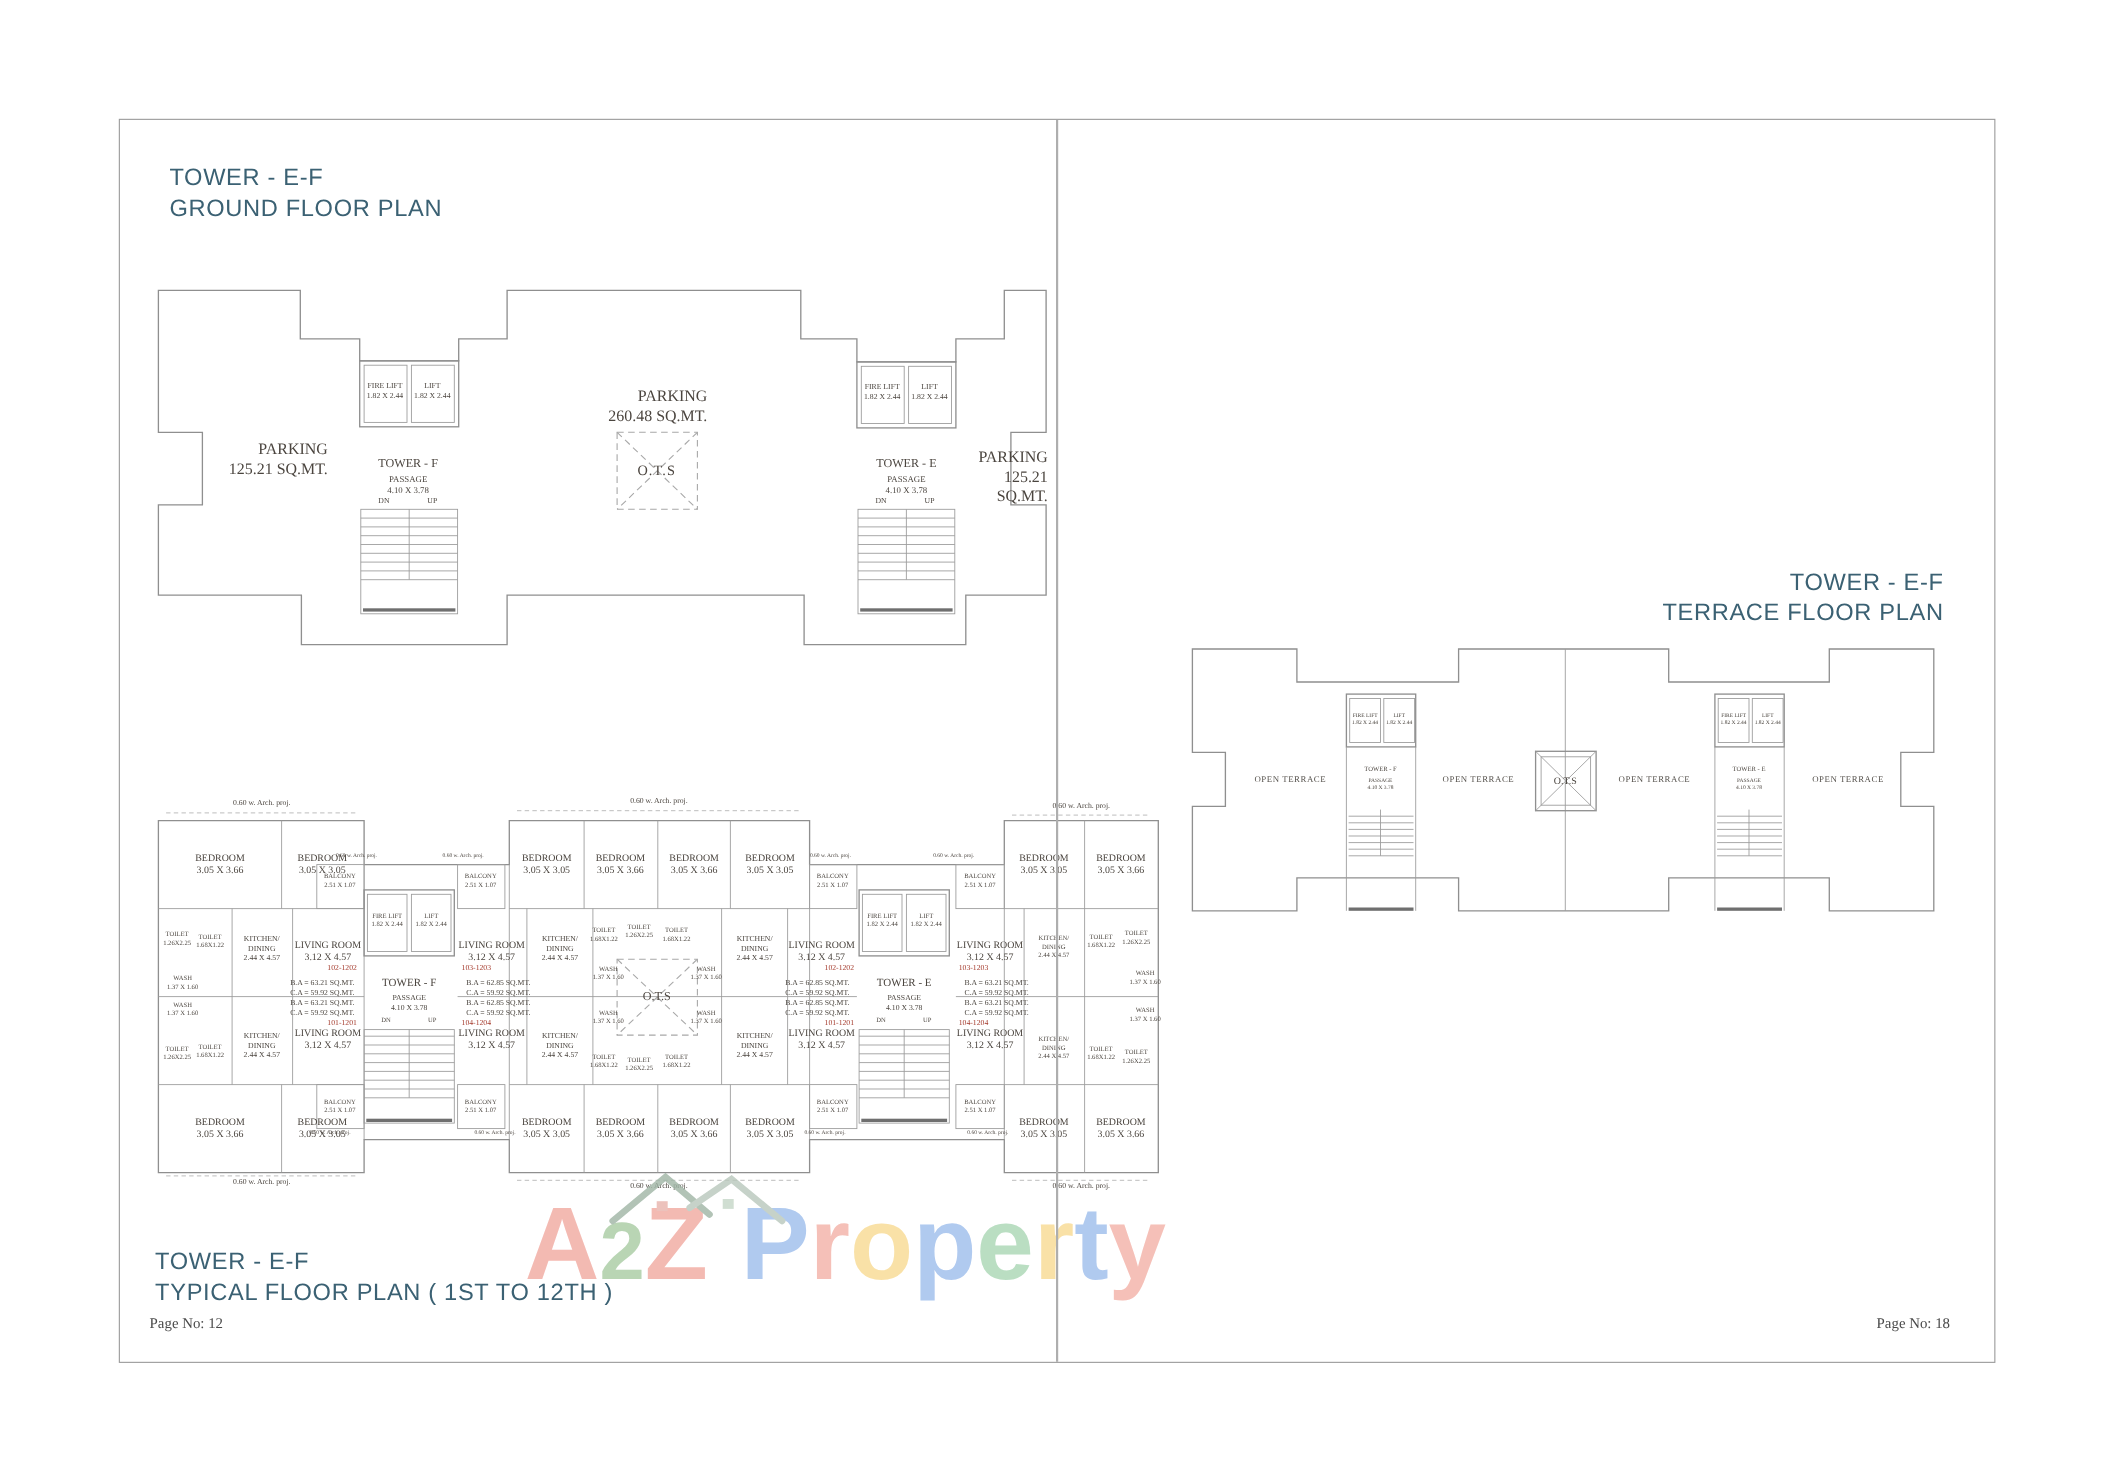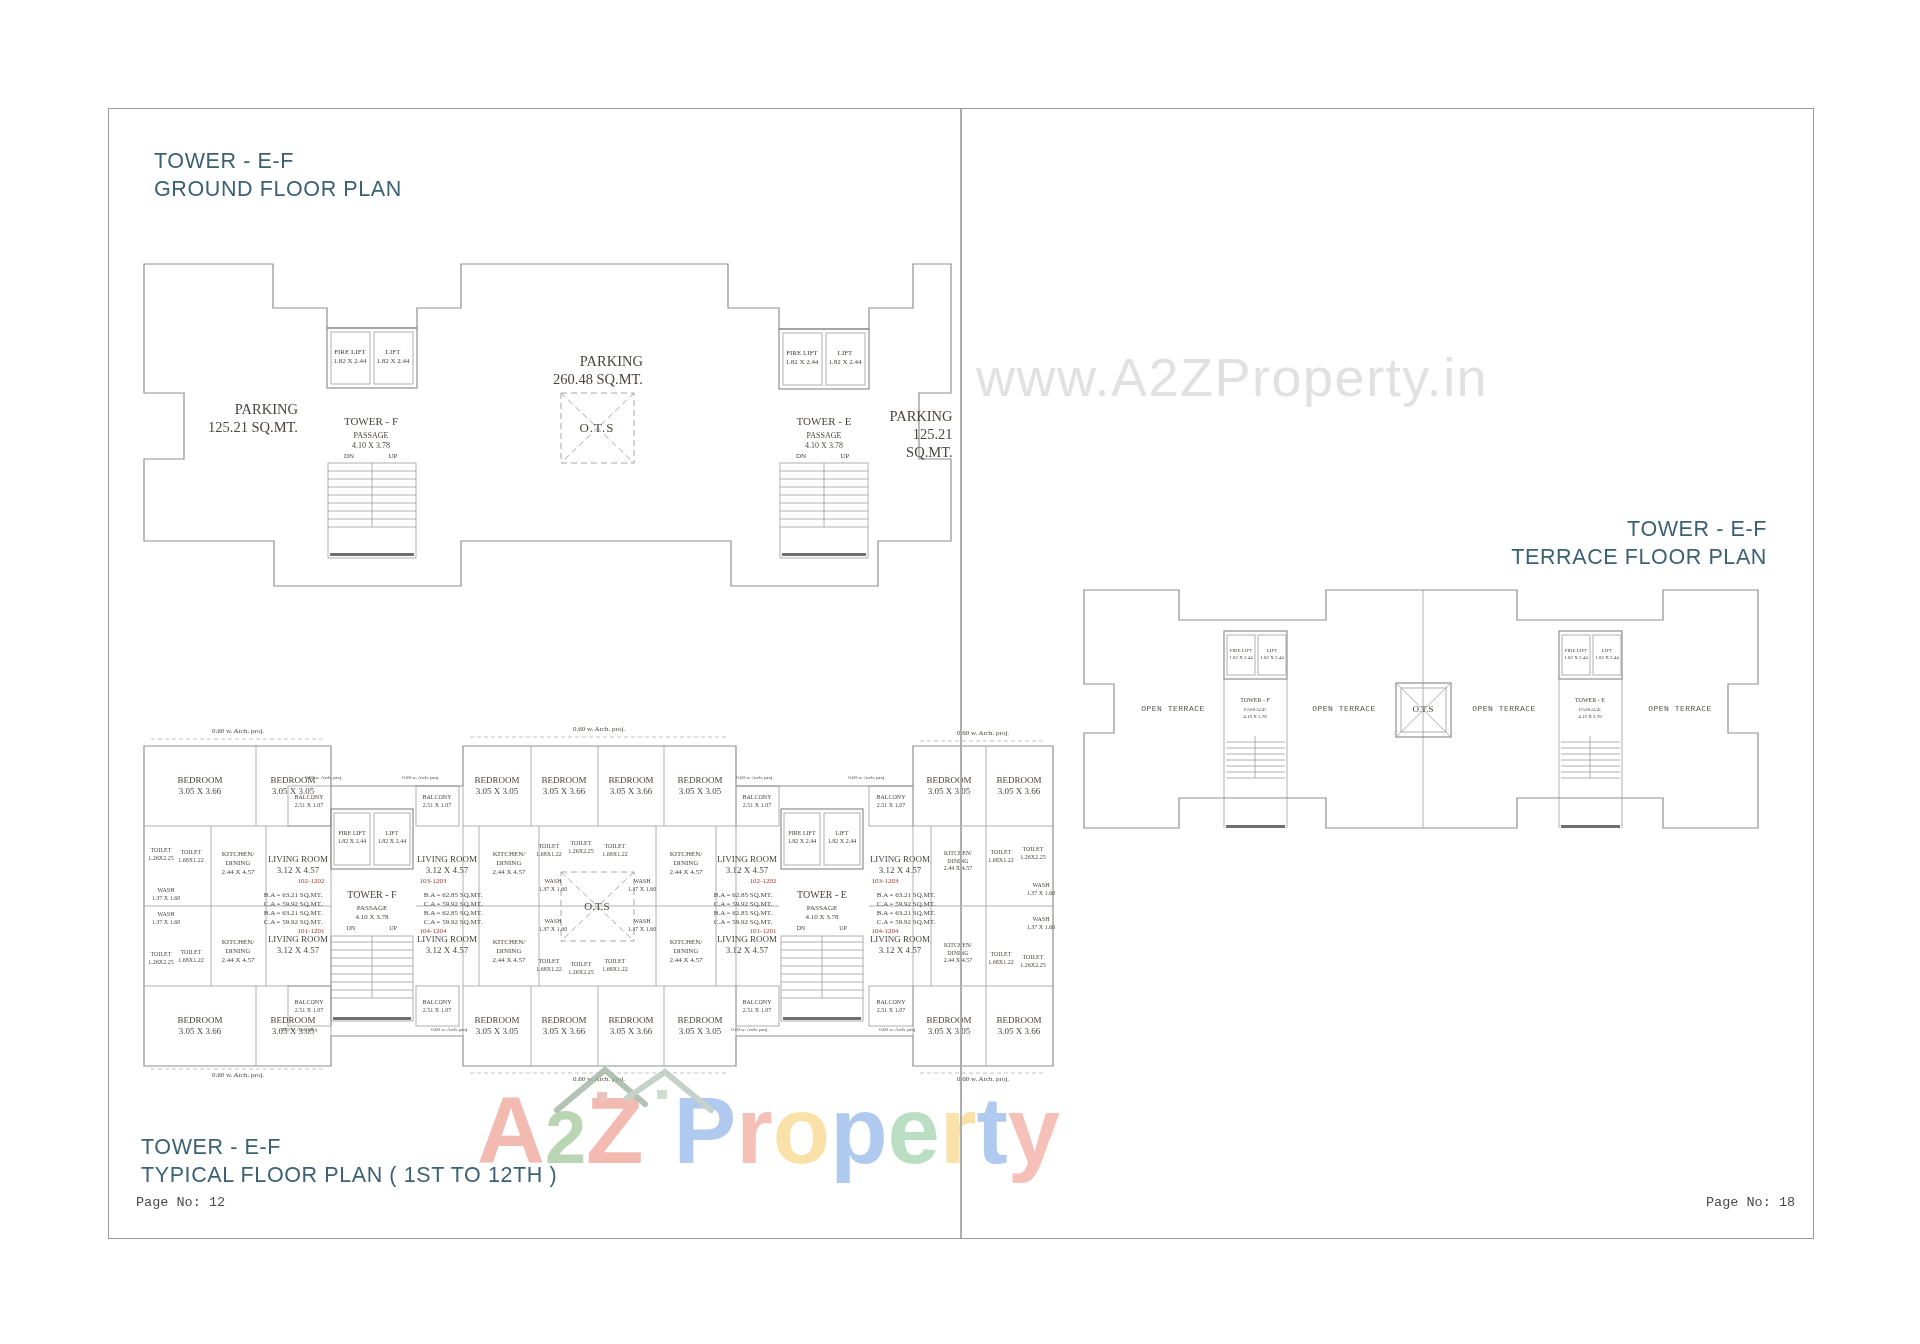--- a/index.html
+++ b/index.html
@@ -19,42 +19,41 @@
   .s5{font-size:10px;transform:translate(-50%,-50%) scale(.5);}
   .s6{font-size:10px;transform:translate(-50%,-50%) scale(.6);}
   .s7{font-size:10px;transform:translate(-50%,-50%) scale(.7);}
   .s8{font-size:8px;}
   .s9{font-size:9px;}
   .s10{font-size:10px;}
   .s11{font-size:11px;}
   .s13{font-size:13px;letter-spacing:1px;}
   .s14{font-size:14.5px;text-align:right;}
   .red{color:#a43a2c;}
-  .sansl{font-family:Liberation Mono, monospace;letter-spacing:.5px;color:#57534e;}
+  .sansl{font-family:Liberation Serif, serif;letter-spacing:.5px;color:#57534e;}
   .title{position:absolute;font-family:"Liberation Sans",sans-serif;color:#3b6173;
          font-size:21.5px;line-height:28px;letter-spacing:.6px;white-space:pre-line;width:max-content;}
   .title.right{text-align:right;}
-  .pageno{position:absolute;font-family:Liberation Mono, monospace;font-size:13.5px;color:#4a4a4a;width:max-content;}
+  .pageno{position:absolute;font-family:Liberation Serif, serif;font-size:13.5px;color:#4a4a4a;width:max-content;}
   .watermark{position:absolute;left:867px;top:237px;font-family:"Liberation Sans",sans-serif;
              font-size:54px;color:#e1e1e1;letter-spacing:1.5px;width:max-content;}
   .logo{position:absolute;left:368px;top:975px;display:flex;align-items:baseline;
         font-family:"Liberation Sans",sans-serif;font-weight:bold;font-size:94px;
         opacity:.8;line-height:1;}
   .logo span{display:inline-block;}
   .logo .sm{font-size:74px;}
   .logo .gap{margin-left:30px;}
   .houseicon{position:absolute;left:72px;top:-26px;width:170px;height:62px;}
 </style>
 </head>
 <body>
 
 <div id="canvas">
 <div class="sheet">
 
-  <div class="watermark">www.A2ZProperty.in</div>
 
   <svg class="plansvg" viewBox="0 0 1704 1129">
 
     <g>
       <path class="w" d="M35,155 H164 V199 H218 V219 H308 V199 H352 V155 H619 V199 H670 V220 H760 V199 H804 V155 H842 V284 H810 V350 H842 V432 H769 V477 H622 V432 H352 V477 H165 V432 H35 V350 H75 V284 H35 Z"></path>
       <rect class="w" x="218" y="219" width="90" height="60"></rect>
       <rect class="t" x="222" y="223" width="39" height="52"></rect>
       <rect class="t" x="265" y="223" width="39" height="52"></rect>
       <rect class="w" x="670" y="220" width="90" height="60"></rect>
       <rect class="t" x="674" y="224" width="39" height="52"></rect>

